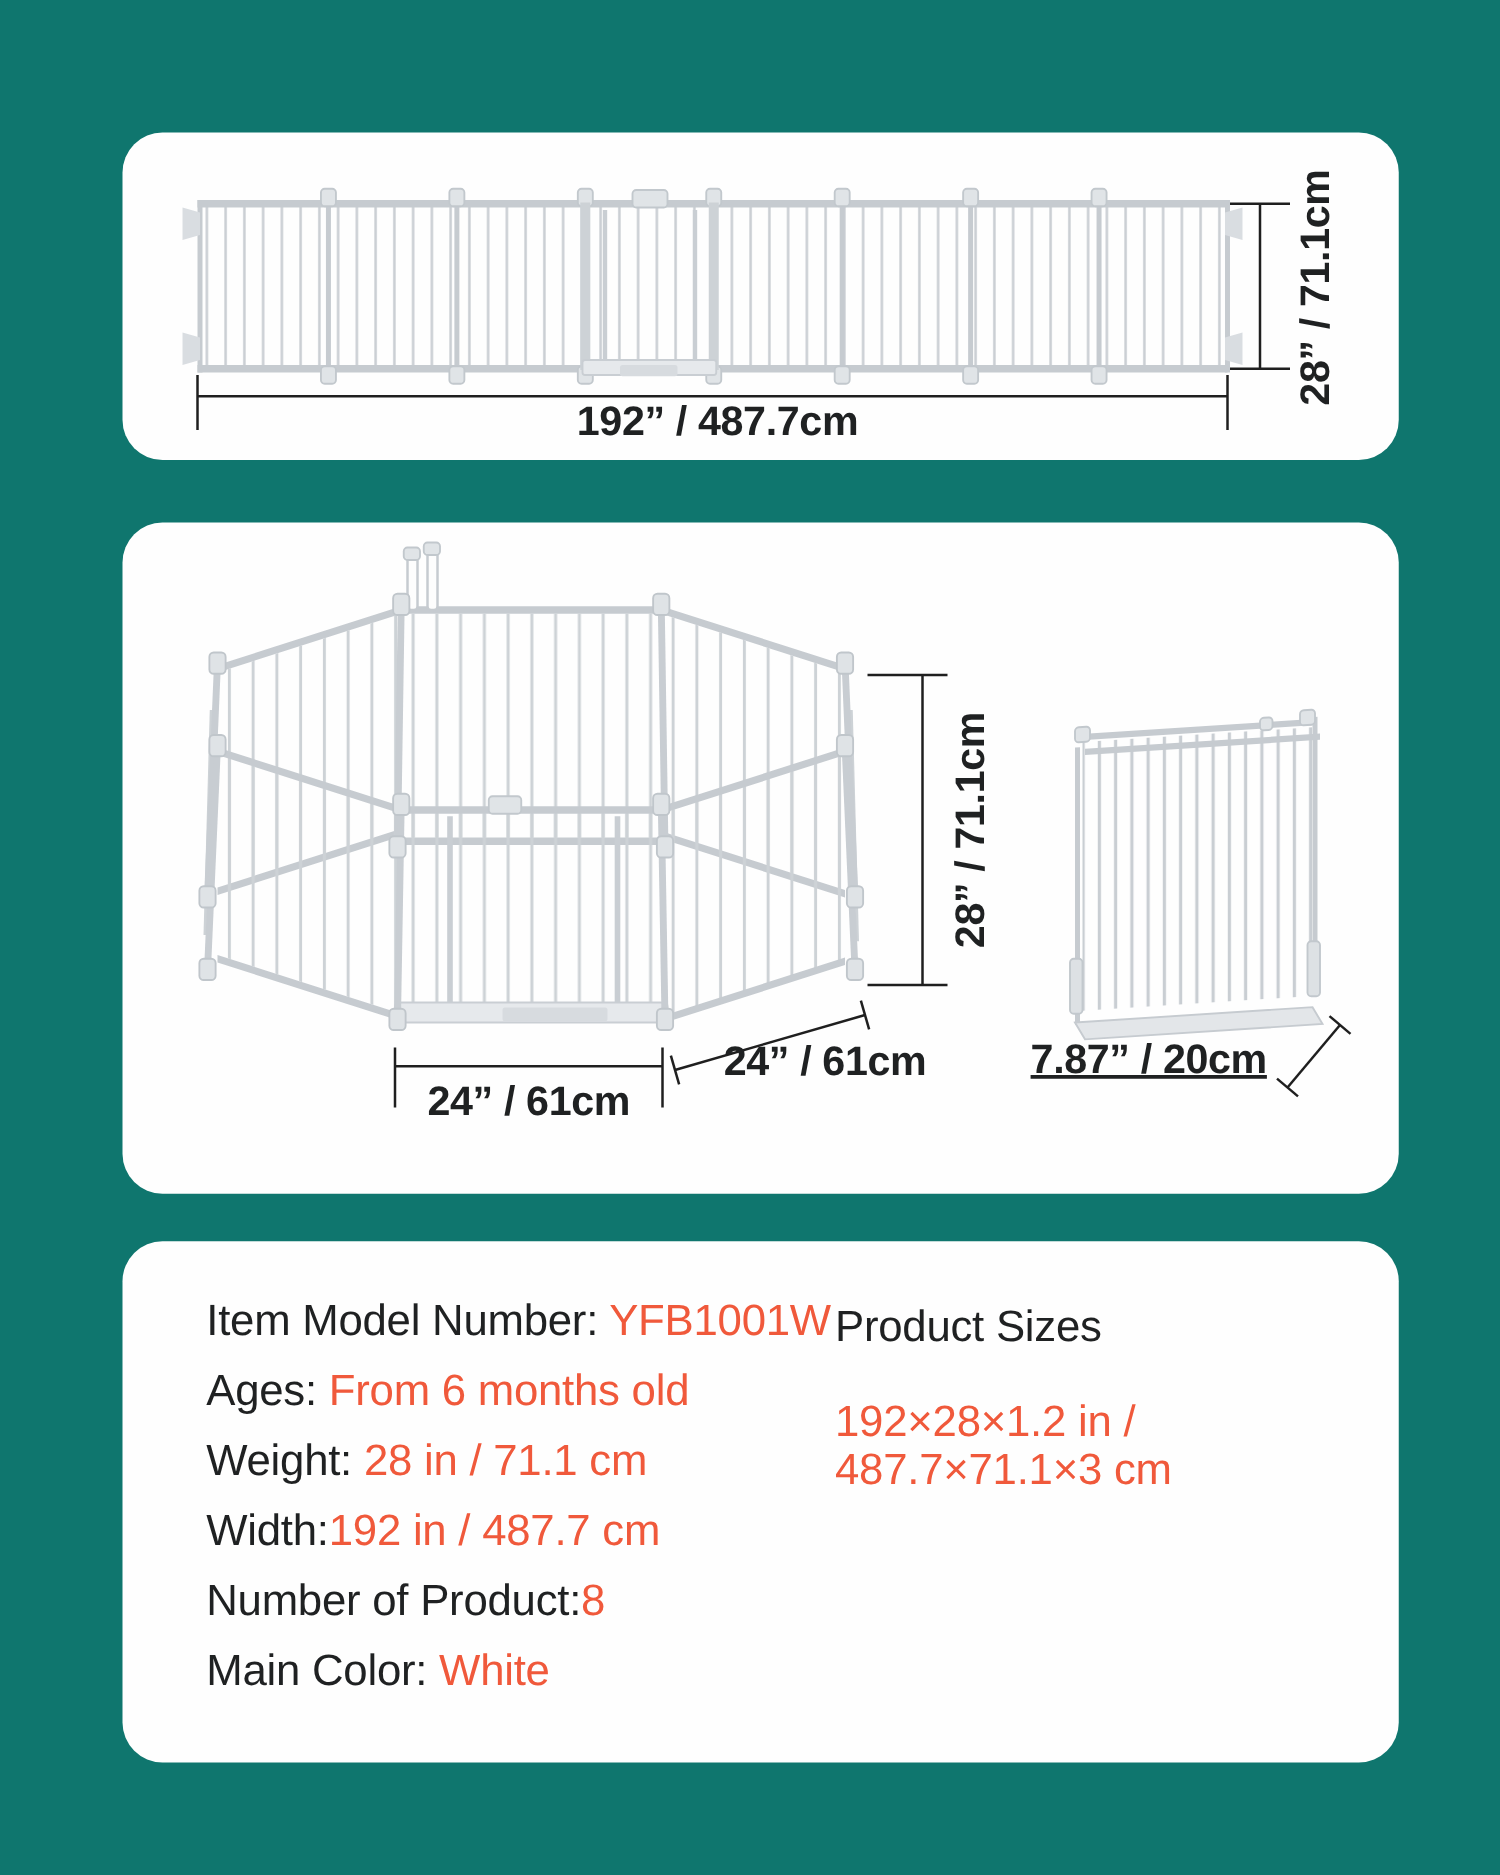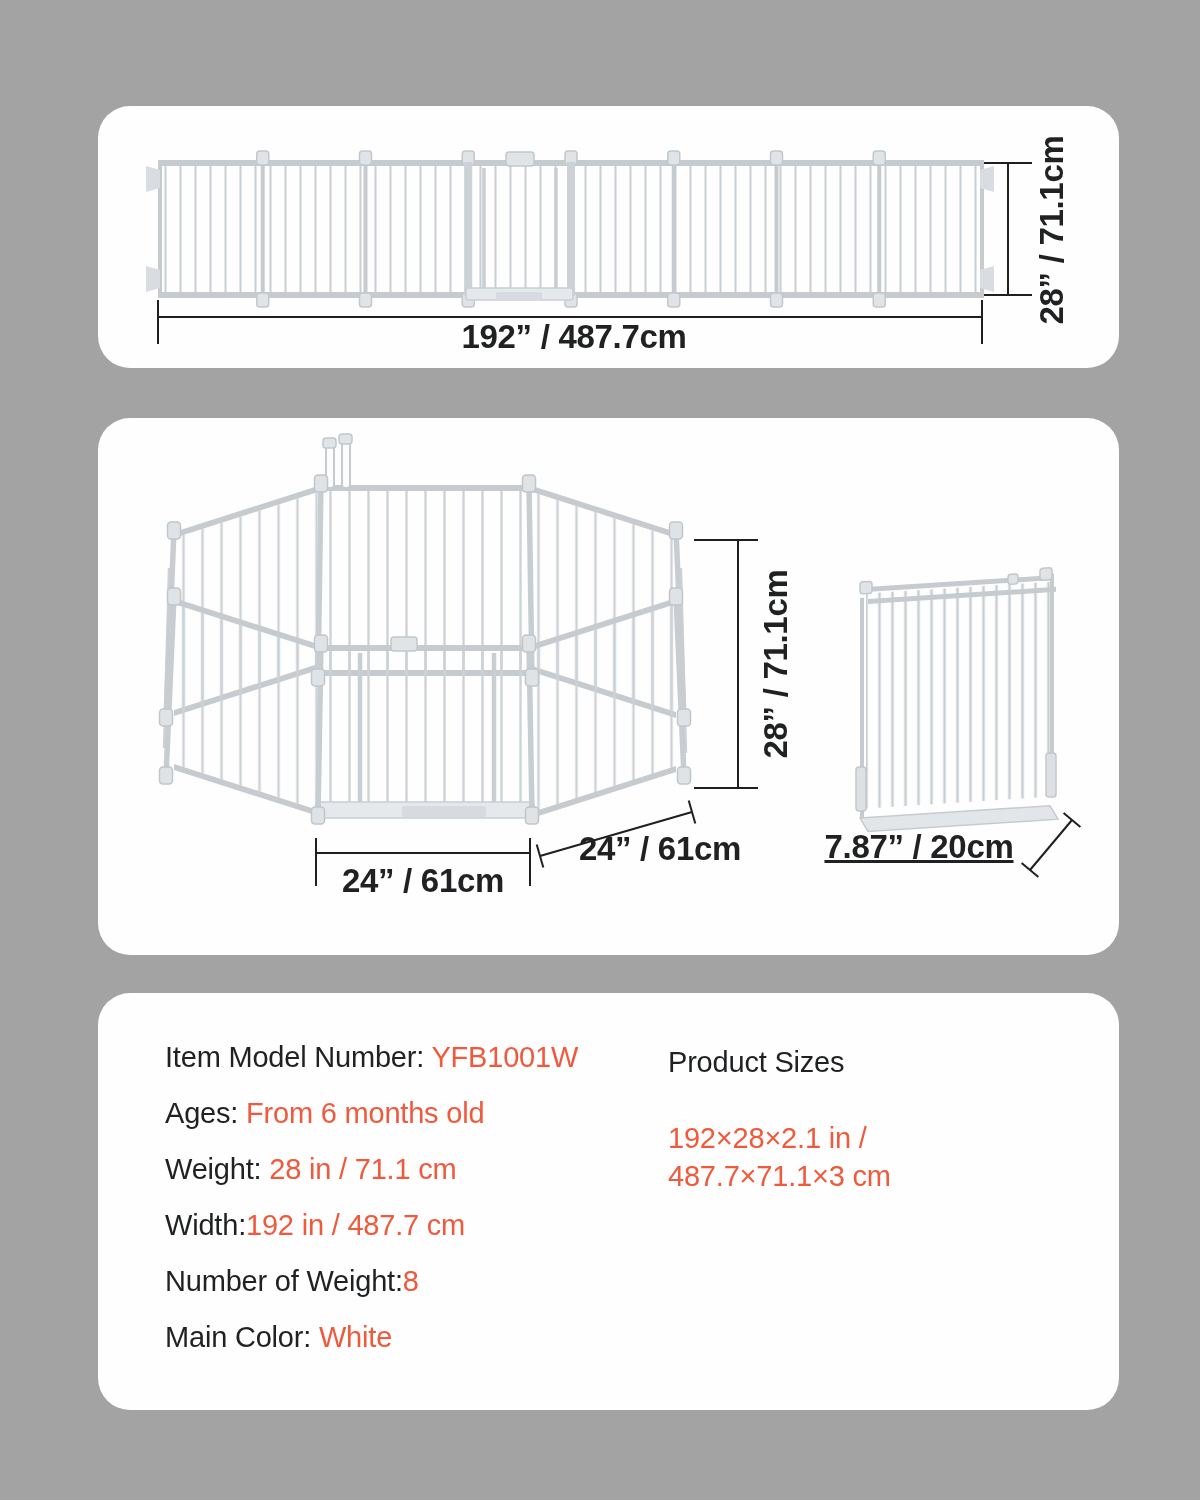--- a/index.html
+++ b/index.html
@@ -1,25 +1,25 @@
 <!DOCTYPE html>
 <html><head>
 <meta charset="utf-8">
 <style>
   html,body{margin:0;padding:0;}
   body{background:#eef0f1;font-family:"Liberation Sans",sans-serif;}
-  .page{position:relative;width:1200px;height:1500px;background:#a3a3a3;overflow:hidden;}
+  .page{position:relative;width:1200px;height:1500px;background:#0f766e;overflow:hidden;}
   .card{position:absolute;left:98px;width:1021px;background:#fefefe;border-radius:32px;}
   .card1{top:106px;height:262px;}
   .card2{top:418px;height:537px;}
   .card3{top:993px;height:417px;}
   .art{position:absolute;left:0;top:0;}
   .dim-label{position:absolute;color:#1f2122;font-size:33px;font-weight:600;letter-spacing:-0.3px;text-align:center;white-space:nowrap;}
   .rot{transform:rotate(-90deg);transform-origin:50% 50%;}
-  .spec-line{color:#1f2122;font-size:29px;letter-spacing:-0.2px;white-space:nowrap;}
+  .spec-line{color:#1f2122;font-size:35px;letter-spacing:-0.2px;white-space:nowrap;}
   .left-col{position:absolute;left:67px;top:36px;}
   .left-col .spec-line{line-height:56px;}
   .right-col{position:absolute;left:570px;top:50px;}
   .right-col p{margin:0;line-height:38px;}
   .right-col p+p{margin-top:15px;}
   .accent{color:#f0593b;}
 </style>
 </head>
 <body>
 
@@ -232,26 +232,26 @@
     <div class="dim-label" style="left:462px;top:412px;width:200px;">24” / 61cm</div>
     <div class="dim-label" style="left:671px;top:410px;width:300px;text-decoration:underline;">7.87” / 20cm</div>
   </div>
 
   <div class="card card3">
     <div class="left-col">
       <div class="spec-line"><span>Item Model Number: </span><span class="accent">YFB1001W</span></div>
       <div class="spec-line"><span>Ages: </span><span class="accent">From 6 months old</span></div>
       <div class="spec-line"><span>Weight: </span><span class="accent">28 in / 71.1 cm</span></div>
       <div class="spec-line"><span>Width:</span><span class="accent">192 in / 487.7 cm</span></div>
-      <div class="spec-line"><span>Number of Weight:</span><span class="accent">8</span></div>
+      <div class="spec-line"><span>Number of Product:</span><span class="accent">8</span></div>
       <div class="spec-line"><span>Main Color: </span><span class="accent">White</span></div>
     </div>
     <div class="right-col">
       <p class="spec-line">
         <span>Product Sizes</span><br>
         <br>
-        <span class="accent">192×28×2.1 in /</span><br>
+        <span class="accent">192×28×1.2 in /</span><br>
         <span class="accent">487.7×71.1×3 cm</span>
       </p>
     </div>
   </div>
 
 </div>
 
 </body></html>

